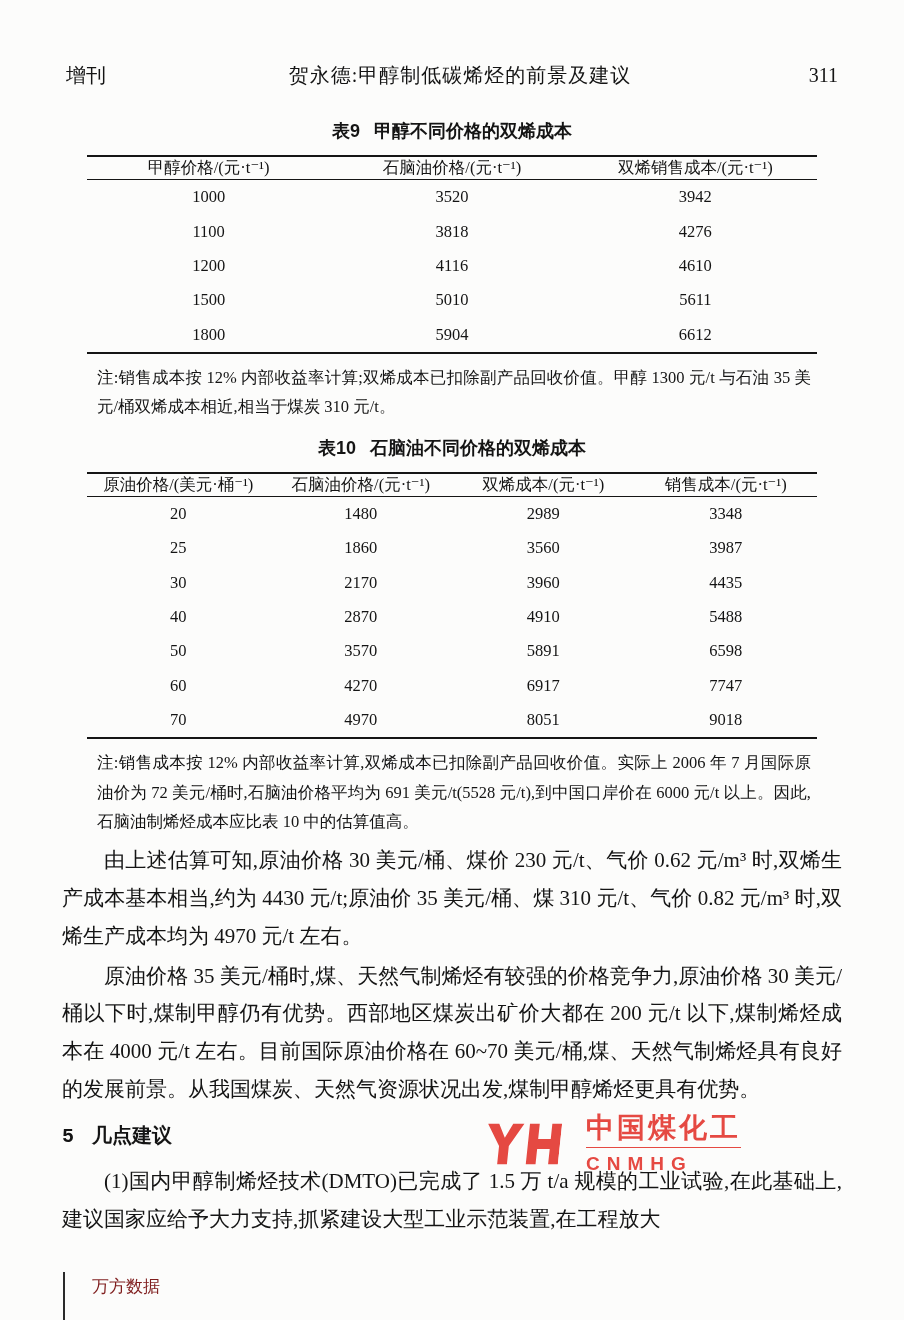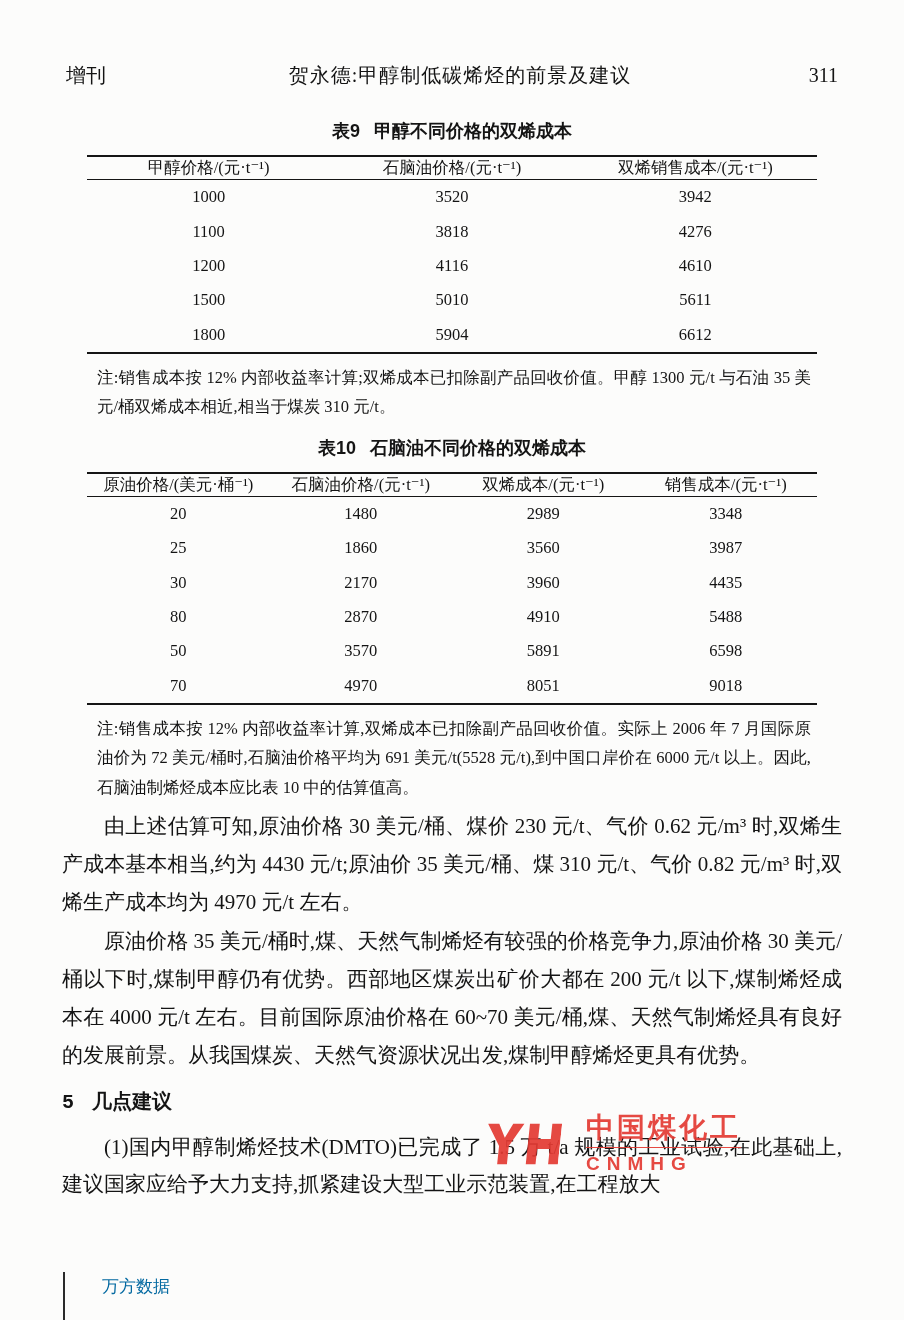--- a/index.html
+++ b/index.html
@@ -98,22 +98,22 @@
   .wm-en{
     font-family:"Liberation Sans","DejaVu Sans",sans-serif;
     font-size:19px;font-weight:bold;letter-spacing:7px;
     border-top:1.5px solid;
     padding-top:5px;margin-top:3px;
   }
 
   
   .footer-mark{
     position:absolute;
-    left:102px;bottom:22px;
-    font-size:17px;color:#0369a1;text-align:center;
+    left:92px;bottom:22px;
+    font-size:17px;color:#7f1d1d;text-align:center;
   }
   .scan-line{
     position:absolute;
     left:63px;bottom:0;
     width:2px;height:48px;background:#2a2a2a;
   }
 </style>
 </head>
 <body>
 
@@ -194,30 +194,36 @@
             <td>3560</td>
             <td>3987</td>
           </tr>
           <tr>
             <td>30</td>
             <td>2170</td>
             <td>3960</td>
             <td>4435</td>
           </tr>
           <tr>
-            <td>80</td>
+            <td>40</td>
             <td>2870</td>
             <td>4910</td>
             <td>5488</td>
           </tr>
           <tr>
             <td>50</td>
             <td>3570</td>
             <td>5891</td>
             <td>6598</td>
+          </tr>
+          <tr>
+            <td>60</td>
+            <td>4270</td>
+            <td>6917</td>
+            <td>7747</td>
           </tr>
           <tr>
             <td>70</td>
             <td>4970</td>
             <td>8051</td>
             <td>9018</td>
           </tr>
         </tbody>
       </table>
     <div class="tnote">注:销售成本按 12% 内部收益率计算,双烯成本已扣除副产品回收价值。实际上 2006 年 7 月国际原油价为 72 美元/桶时,石脑油价格平均为 691 美元/t(5528 元/t),到中国口岸价在 6000 元/t 以上。因此,石脑油制烯烃成本应比表 10 中的估算值高。</div>

